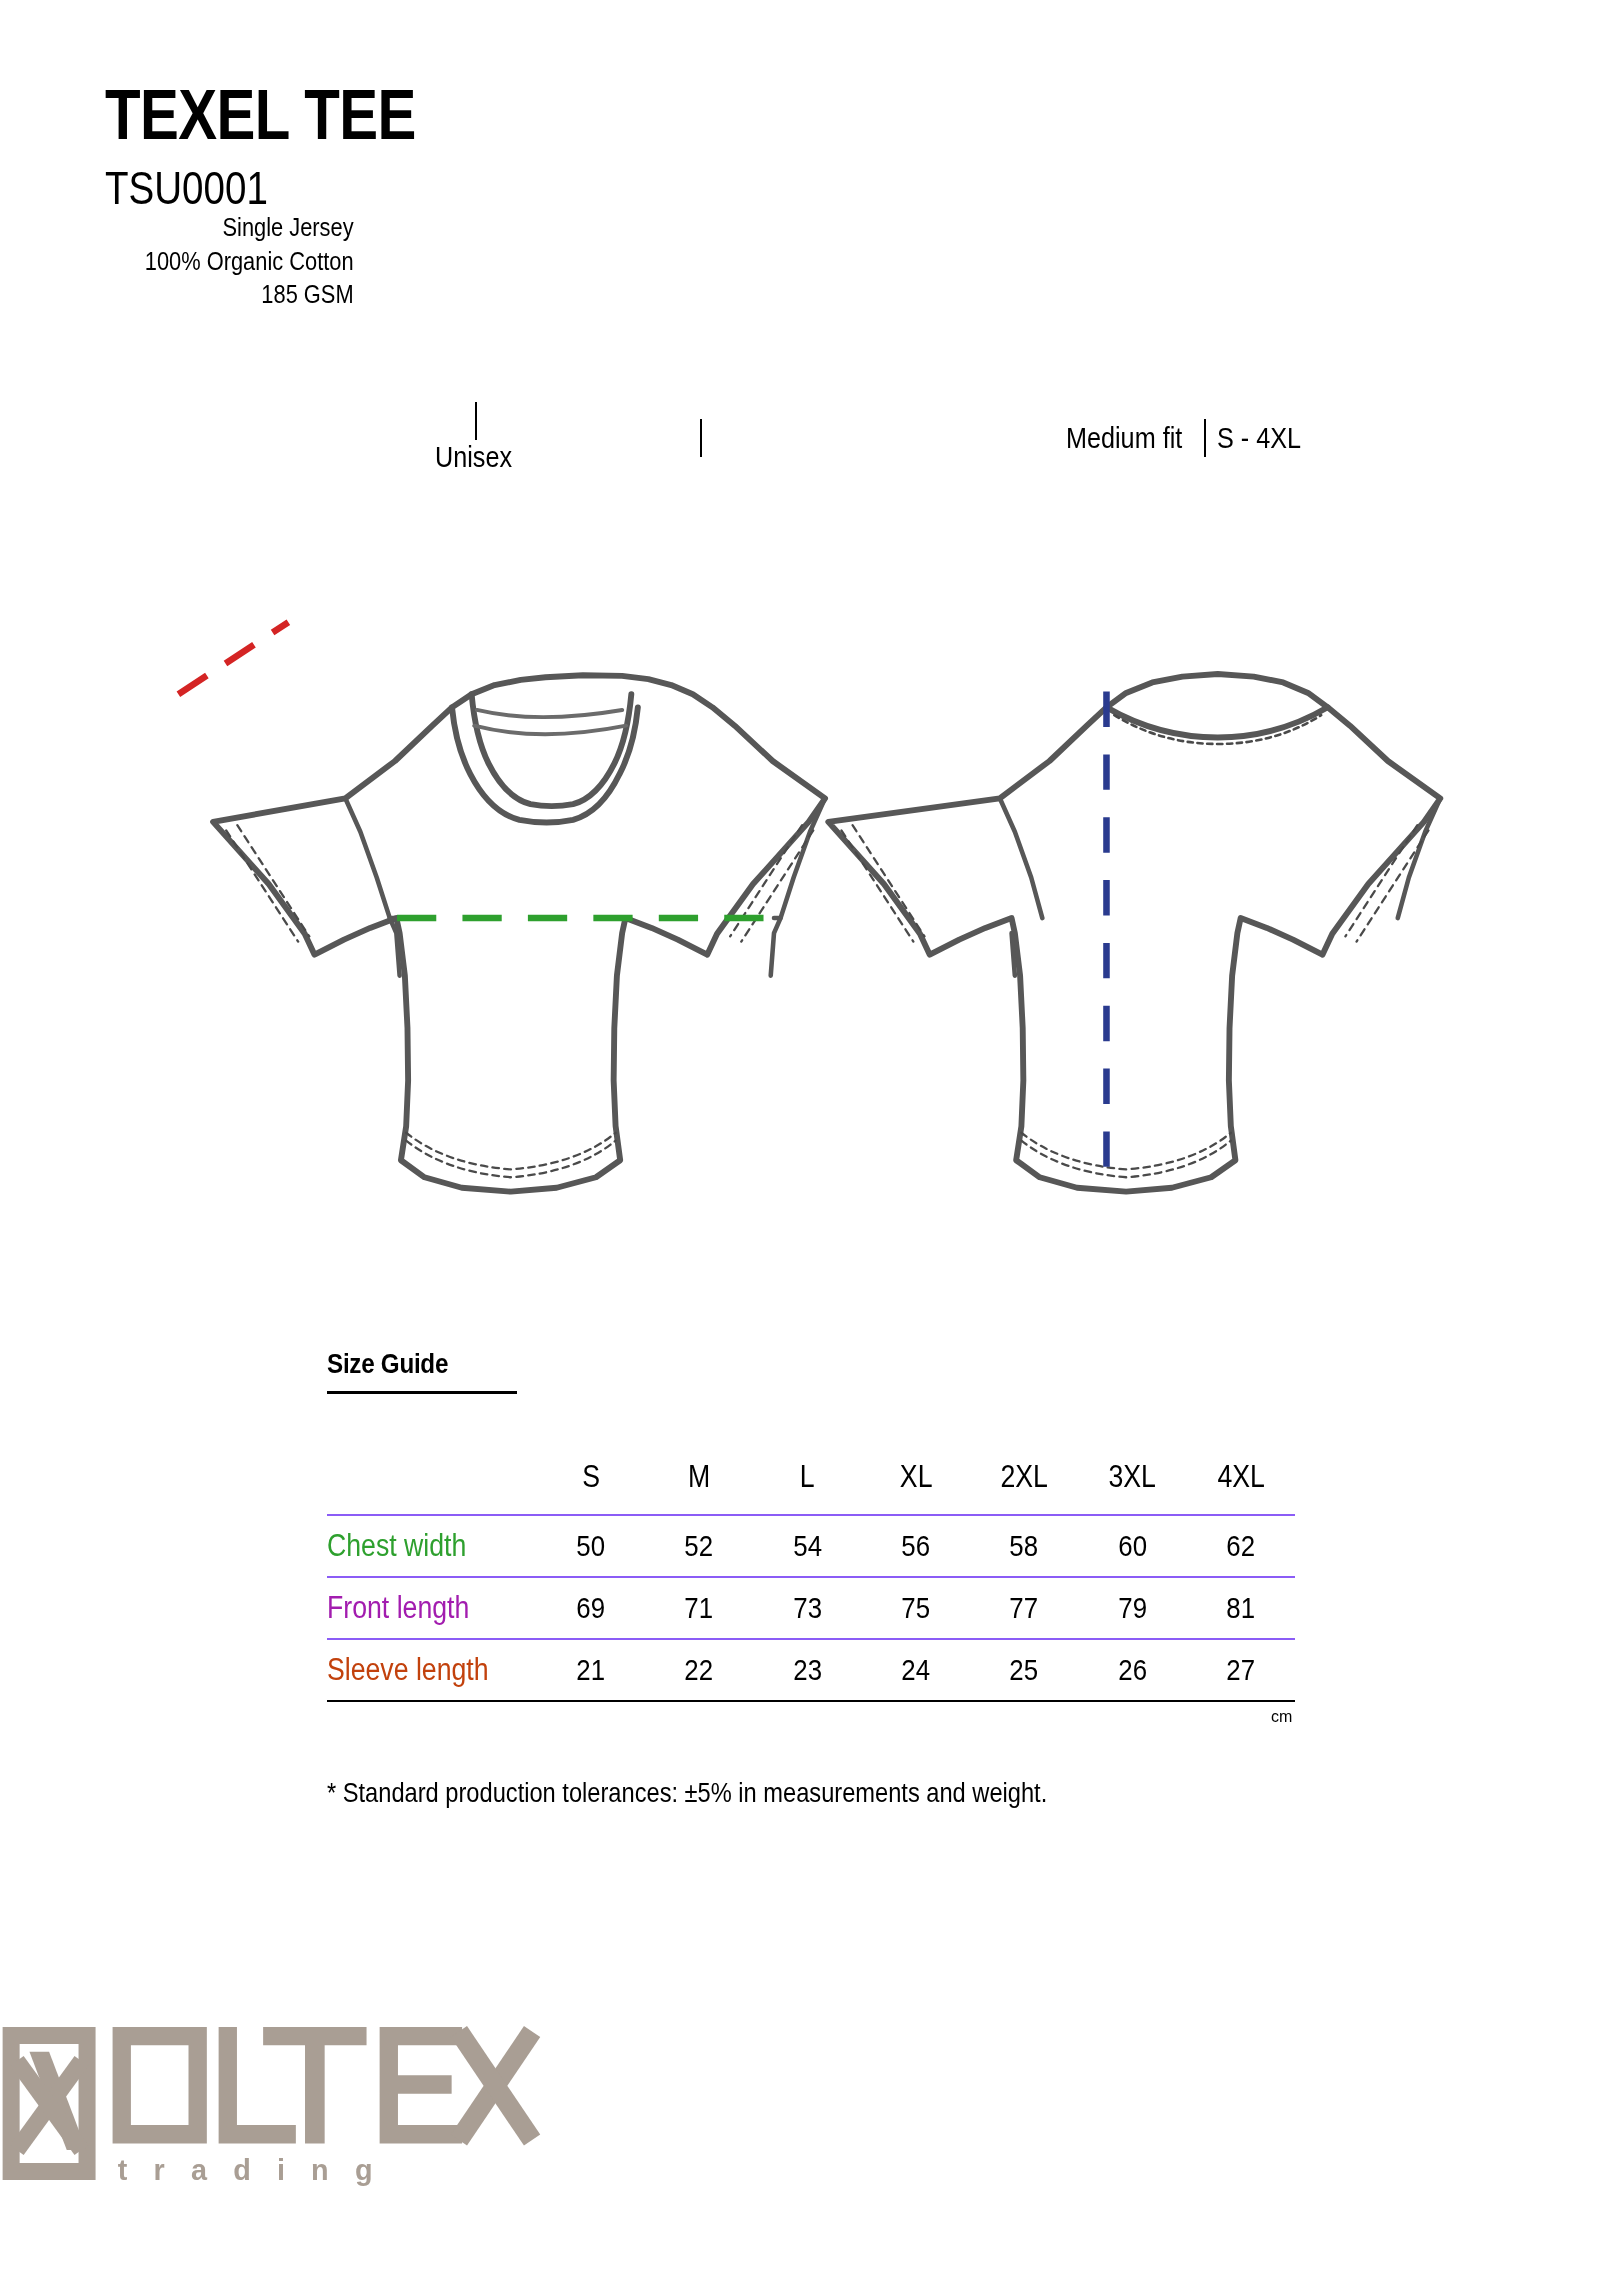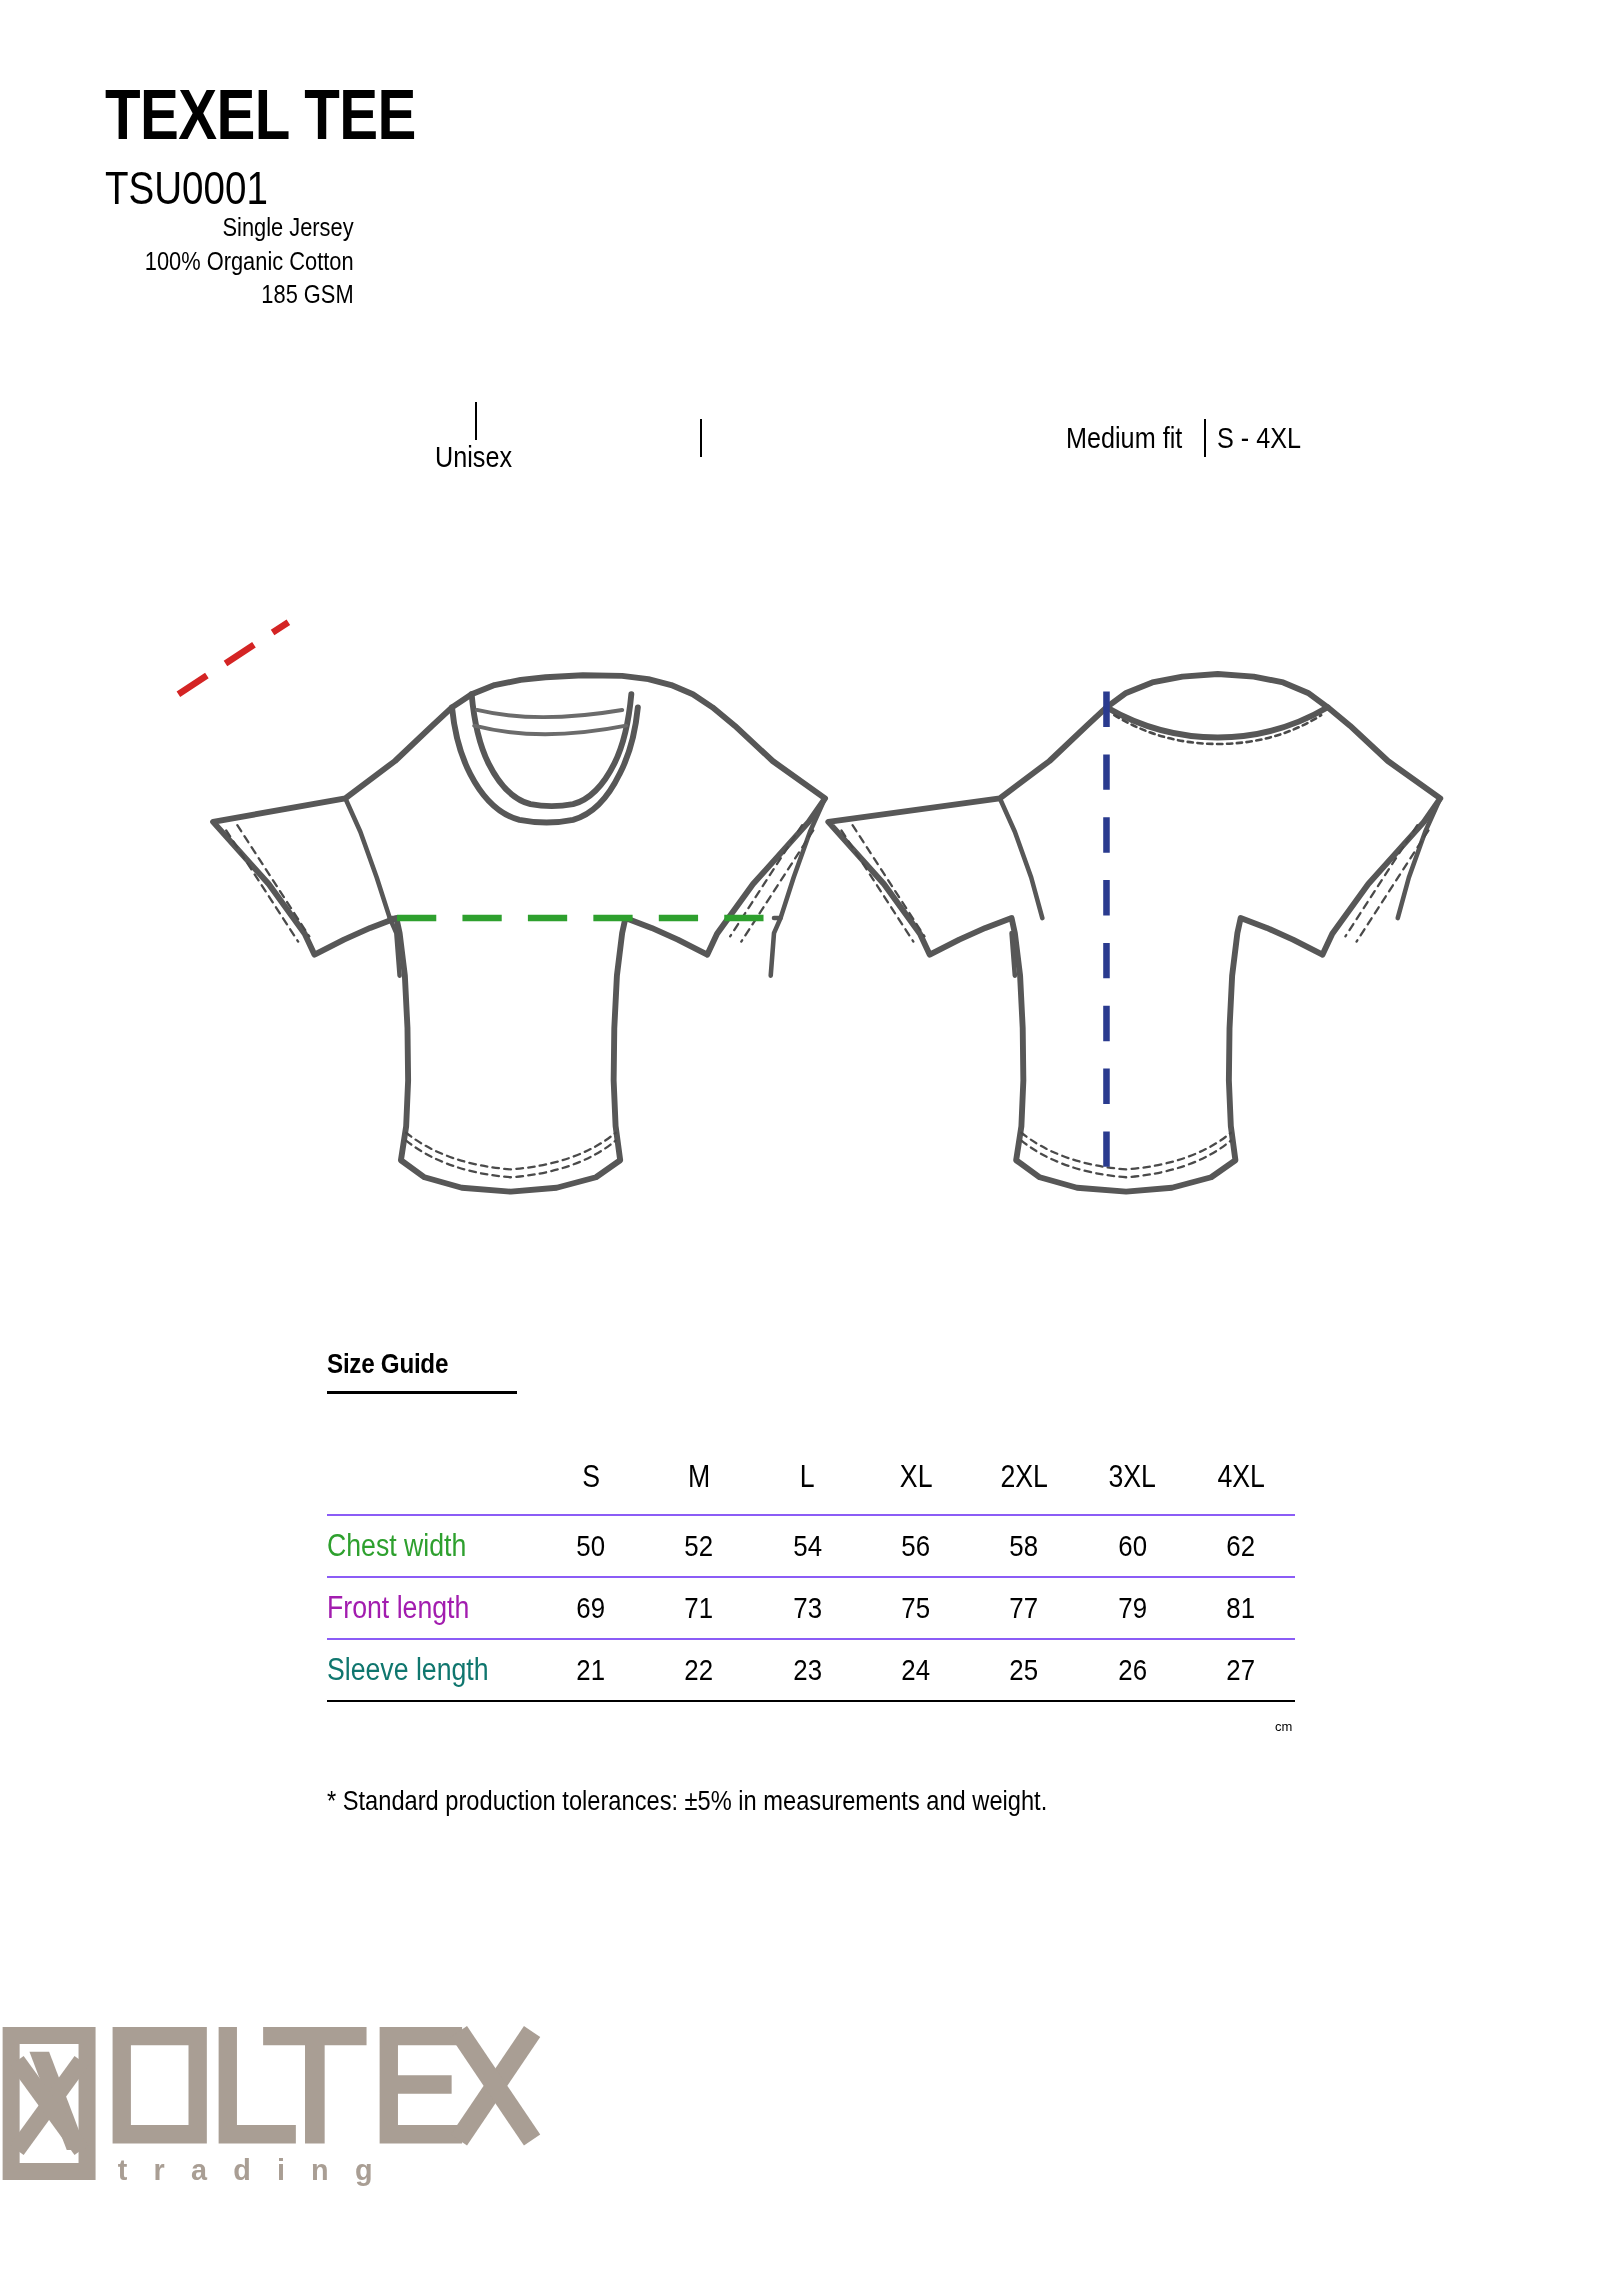--- a/index.html
+++ b/index.html
@@ -153,22 +153,22 @@
   #size-table tbody td.row-label {
     text-align: left;
     font-size: 31px;
     font-weight: 400;
   }
   .sc-wrap { display: inline-block; transform: scaleX(0.86); }
   .lbl-wrap { display: inline-block; transform: scaleX(0.86); transform-origin: left center; }
 
   #unit-row {
     text-align: right;
-    font-size: 13px;
-    margin-top: 17px;
+    font-size: 16px;
+    margin-top: 6px;
     padding-right: 2.6px;
   }
   #tolerance-note {
     margin-top: 51px;
     font-size: 27.5px;
     font-weight: 400;
   }
   #tolerance-note span {
     display: inline-block;
     transform: scaleX(0.86);
@@ -439,21 +439,21 @@
         <td class="row-label" style="color: #a21caf;"><span class="lbl-wrap">Front length</span></td>
         <td><span class="sc-wrap">69</span></td>
         <td><span class="sc-wrap">71</span></td>
         <td><span class="sc-wrap">73</span></td>
         <td><span class="sc-wrap">75</span></td>
         <td><span class="sc-wrap">77</span></td>
         <td><span class="sc-wrap">79</span></td>
         <td><span class="sc-wrap">81</span></td>
       </tr>
       <tr>
-        <td class="row-label" style="color: #0f766e; margin-top: 32px;"><span class="lbl-wrap">Sleeve length</span></td>
+        <td class="row-label" style="color: #c2410c; margin-top: 32px;"><span class="lbl-wrap">Sleeve length</span></td>
         <td><span class="sc-wrap">21</span></td>
         <td><span class="sc-wrap">22</span></td>
         <td><span class="sc-wrap">23</span></td>
         <td><span class="sc-wrap">24</span></td>
         <td><span class="sc-wrap">25</span></td>
         <td><span class="sc-wrap">26</span></td>
         <td><span class="sc-wrap">27</span></td>
       </tr>
     </tbody>
   </table>

